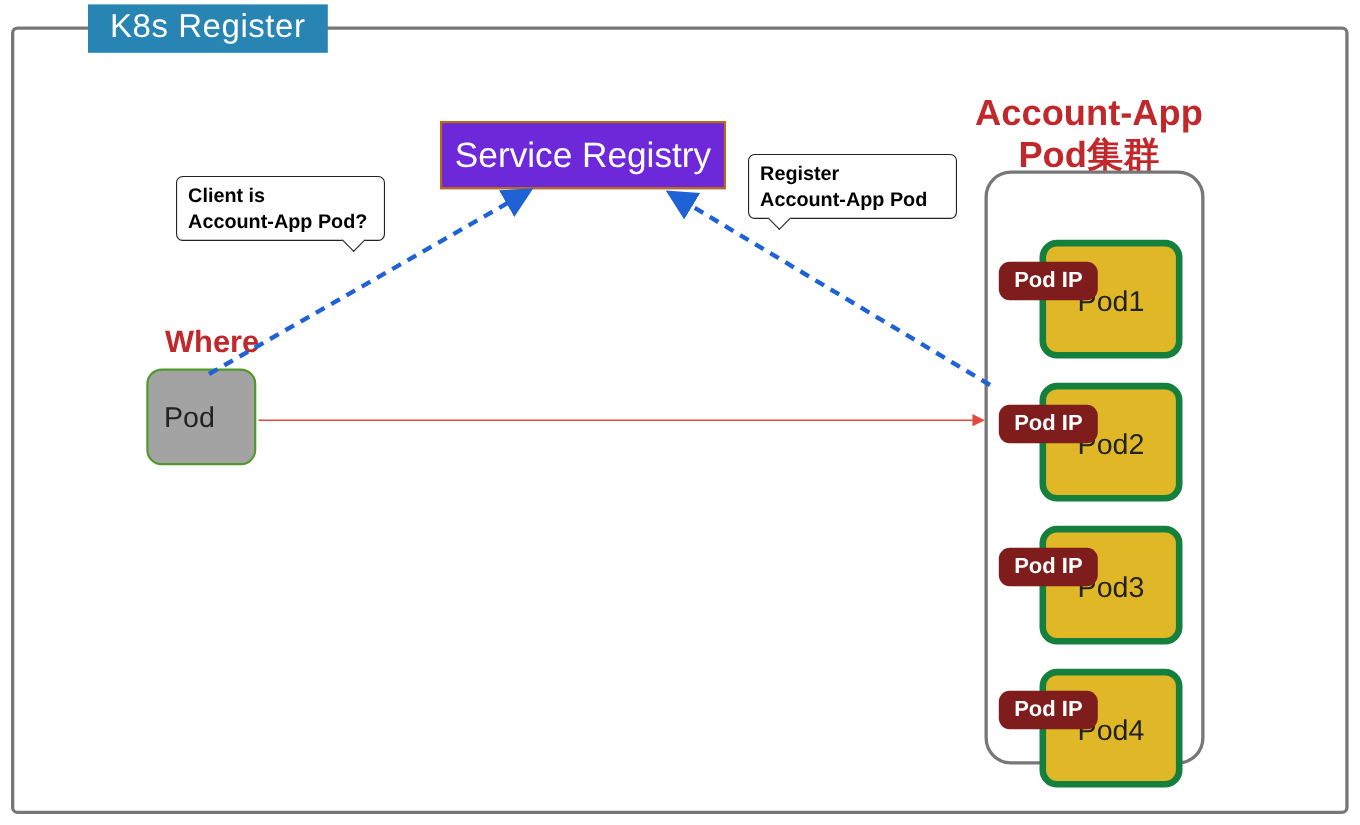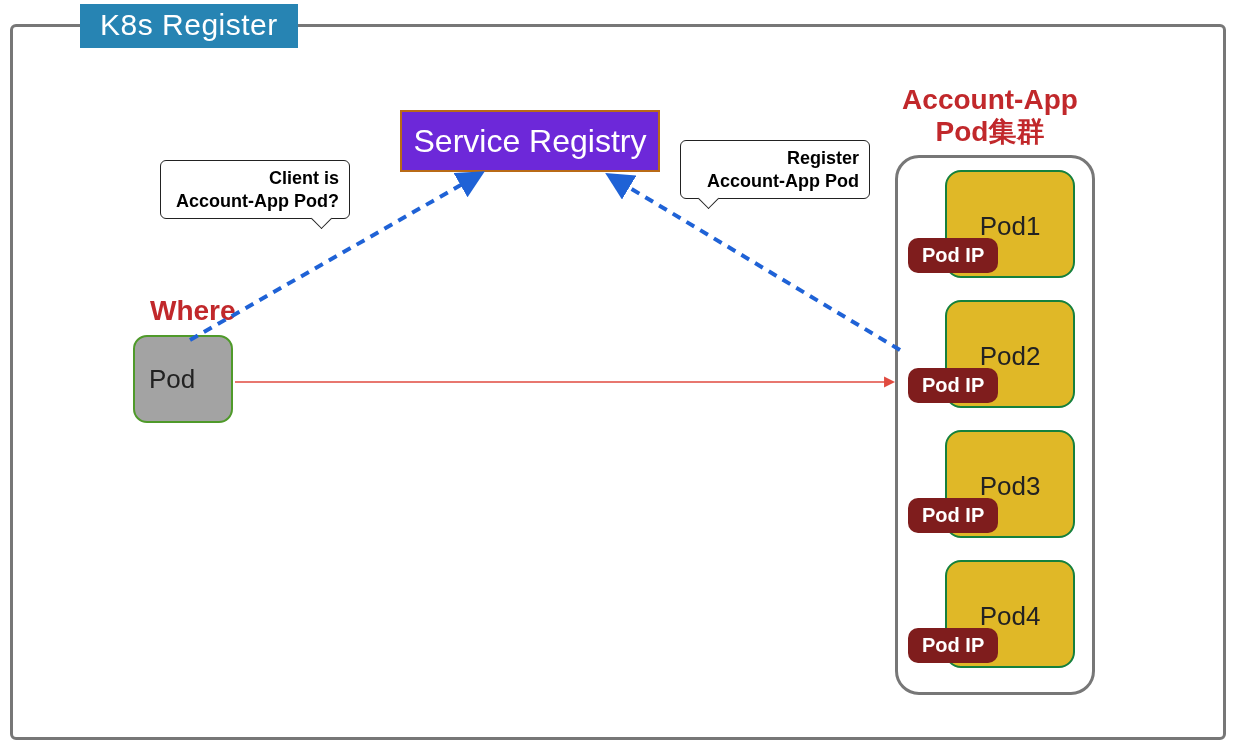--- a/index.html
+++ b/index.html
@@ -57,64 +57,65 @@
   }
 
   
   .acct-title {
     position: absolute;
     left: 850px; top: 84px;
     width: 280px;
     text-align: center;
     color: #c1282b;
     font-weight: 700;
-    font-size: 28px;
+    font-size: 33px;
     line-height: 1.15;
   }
 
   
   .pod-cluster {
     position: absolute;
     left: 895px; top: 155px;
     width: 200px; height: 540px;
     border: 3px solid #777;
     border-radius: 24px;
   }
 
   .pod-item {
     position: absolute;
     width: 130px; height: 108px;
     background: #e0b827;
-    border: 2px solid #15803d;
+    border: 6px solid #15803d;
     border-radius: 16px;
     color: #222;
     font-size: 26px;
     display: flex; align-items: center; justify-content: center;
     padding-top: 4px;
+    margin-top: 48px;
   }
   .pod-ip {
     position: absolute;
     background: #7f1d1d;
     color: #fff;
     font-weight: 700;
     font-size: 20px;
     padding: 6px 14px;
     border-radius: 10px;
     text-align: center;
   }
 
   
   .bubble {
     position: absolute;
     background: #fff;
     border: 1.5px solid #222;
     border-radius: 6px;
     font-size: 18px;
     font-weight: 700;
-    text-align: right;
+    text-align: left;
     padding: 6px 10px;
     line-height: 1.25;
   }
   
   .bubble::after {
     content: "";
     position: absolute;
     width: 14px; height: 14px;
     background: #fff;
     border-right: 1.5px solid #222;

